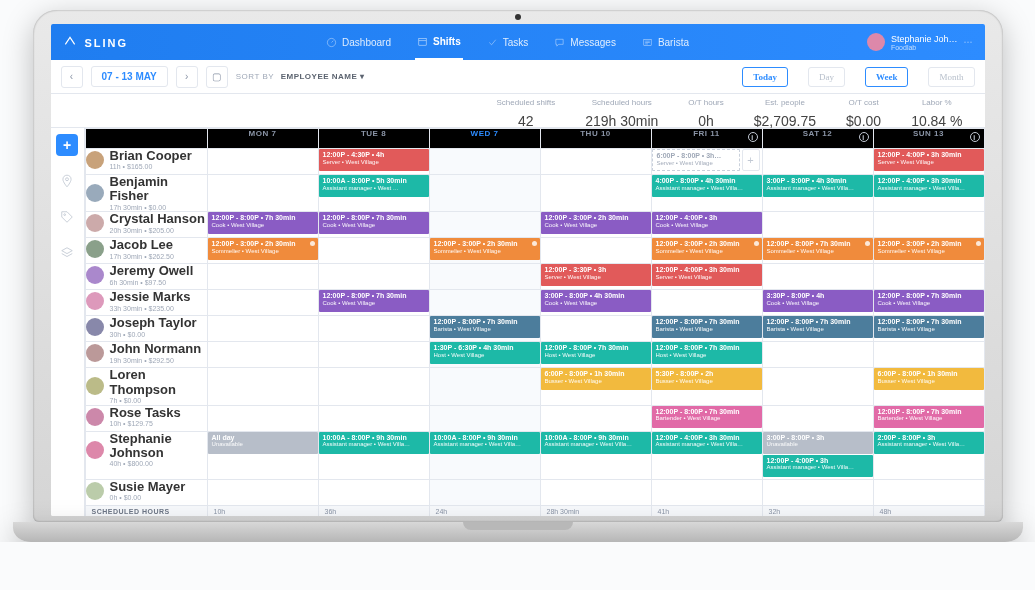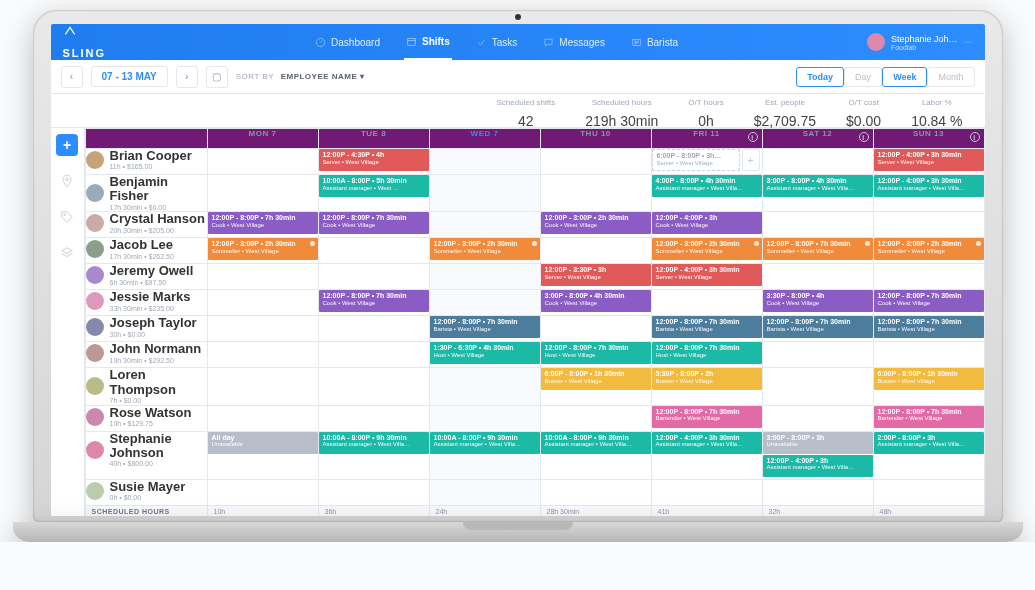--- a/index.html
+++ b/index.html
@@ -77,21 +77,21 @@
     background: linear-gradient(90deg, #1f7df0, #2d8cff);
     color: #fff;
     display: flex;
     align-items: center;
     height: 36px;
     padding: 0 12px;
     font-size: 10px;
     flex-shrink: 0;
     position: relative;
   }
-  .brand { font-weight: 600; letter-spacing: 2px; font-size: 11px; margin-right: 20px; display:flex; align-items:flex-start; gap:8px;flex-direction:column;}
+  .brand { font-weight: 600; letter-spacing: 2px; font-size: 11px; margin-right: 20px; display:flex; align-items:flex-end; gap:8px;}
   .brand svg { width:14px; height:14px; }
   .nav { display: flex; gap: 22px; margin: 0 auto; }
   .nav-item { display: flex; align-items: center; gap: 5px; opacity: .85; padding: 0 2px; height: 36px; cursor: pointer; }
   .nav-item.active { opacity: 1; border-bottom: 2px solid #fff; font-weight: bold; }
   .nav-item svg { width: 11px; height: 11px; fill: #fff; stroke: #fff; }
   .user { display:flex; align-items:center; gap:6px; font-size:9px; }
   .user .avatar { width:18px; height:18px; border-radius:50%; background:#d8a; }
   .user .sub { font-size:7px; opacity:.7; display:block; }
   .user .menu-caret { opacity:.6; }
 
@@ -106,21 +106,21 @@
   .btn-icon {
     border:1px solid var(--border); background:#fff;
     width:22px; height:22px; border-radius:3px;
     display:flex; align-items:center; justify-content:center;
     color:#8a94a6; cursor:pointer; font-size:10px;
   }
   .date-range { color: var(--blue); font-weight:600; font-size:10px; border:1px solid var(--border); padding:4px 10px; border-radius:3px;}
   .sortby { font-size:8px; color:var(--grey-text-light); letter-spacing:.5px;}
   .sortby b { color:#5c6470; font-weight:600; margin-left:4px;}
   .spacer { flex:1; }
-  .view-btns { display:flex; gap:0; }
+  .view-btns { display:flex; gap:20px;font-family:Liberation Serif, serif; }
   .view-btns .vb {
     border:1px solid var(--border); background:#fff; color:#8a94a6;
     padding:4px 10px; border-radius:3px; font-size:9px; cursor:pointer;
   }
   .view-btns .vb.today { color: var(--blue); border-color: var(--blue); font-weight:600;}
   .view-btns .vb.active { color: var(--blue); border-color: var(--blue); font-weight:600;}
   .view-btns .vb.muted { color:#b8c0cc; }
 
   
   .stats {
@@ -155,21 +155,21 @@
     width: 100%;
     table-layout: fixed;
   }
   table.grid th, table.grid td {
     border: 1px solid var(--border);
     padding: 0;
     vertical-align: top;
   }
   
   thead th {
-    background:#701a75;
+    background:#000000;
     height:20px;
     font-size:8px; font-weight:600; color:#8a94a6;
     letter-spacing:.5px;
     text-align:center;
     position: relative;
   }
   thead th.today { color: var(--blue); }
   thead th .info { position:absolute; right:4px; top:3px; width:10px; height:10px; border:1px solid #c2c9d4; border-radius:50%; font-size:7px; color:#c2c9d4; line-height:9px;}
   thead th.namecol { width:122px; }
   
@@ -691,21 +691,21 @@
                       <div class="t">6:00P - 8:00P • 1h 30min</div>
                       <div class="r">Busser • West Village</div>
                     </div>
                   </td>
                 </tr>
                 <tr>
                   <td class="name">
                     <div class="row">
                       <div class="avatar" style="background:#c8a"></div>
                       <div class="info-text">
-                        <div class="nm">Rose Watson</div>
+                        <div class="nm">Rose Tasks</div>
                         <div class="sub">10h • $129.75</div>
                       </div>
                     </div>
                   </td>
                   <td class="day"></td>
                   <td class="day"></td>
                   <td class="day wed"></td>
                   <td class="day"></td>
                   <td class="day">
                     <div class="shift   " style="background:#e16aa7">

